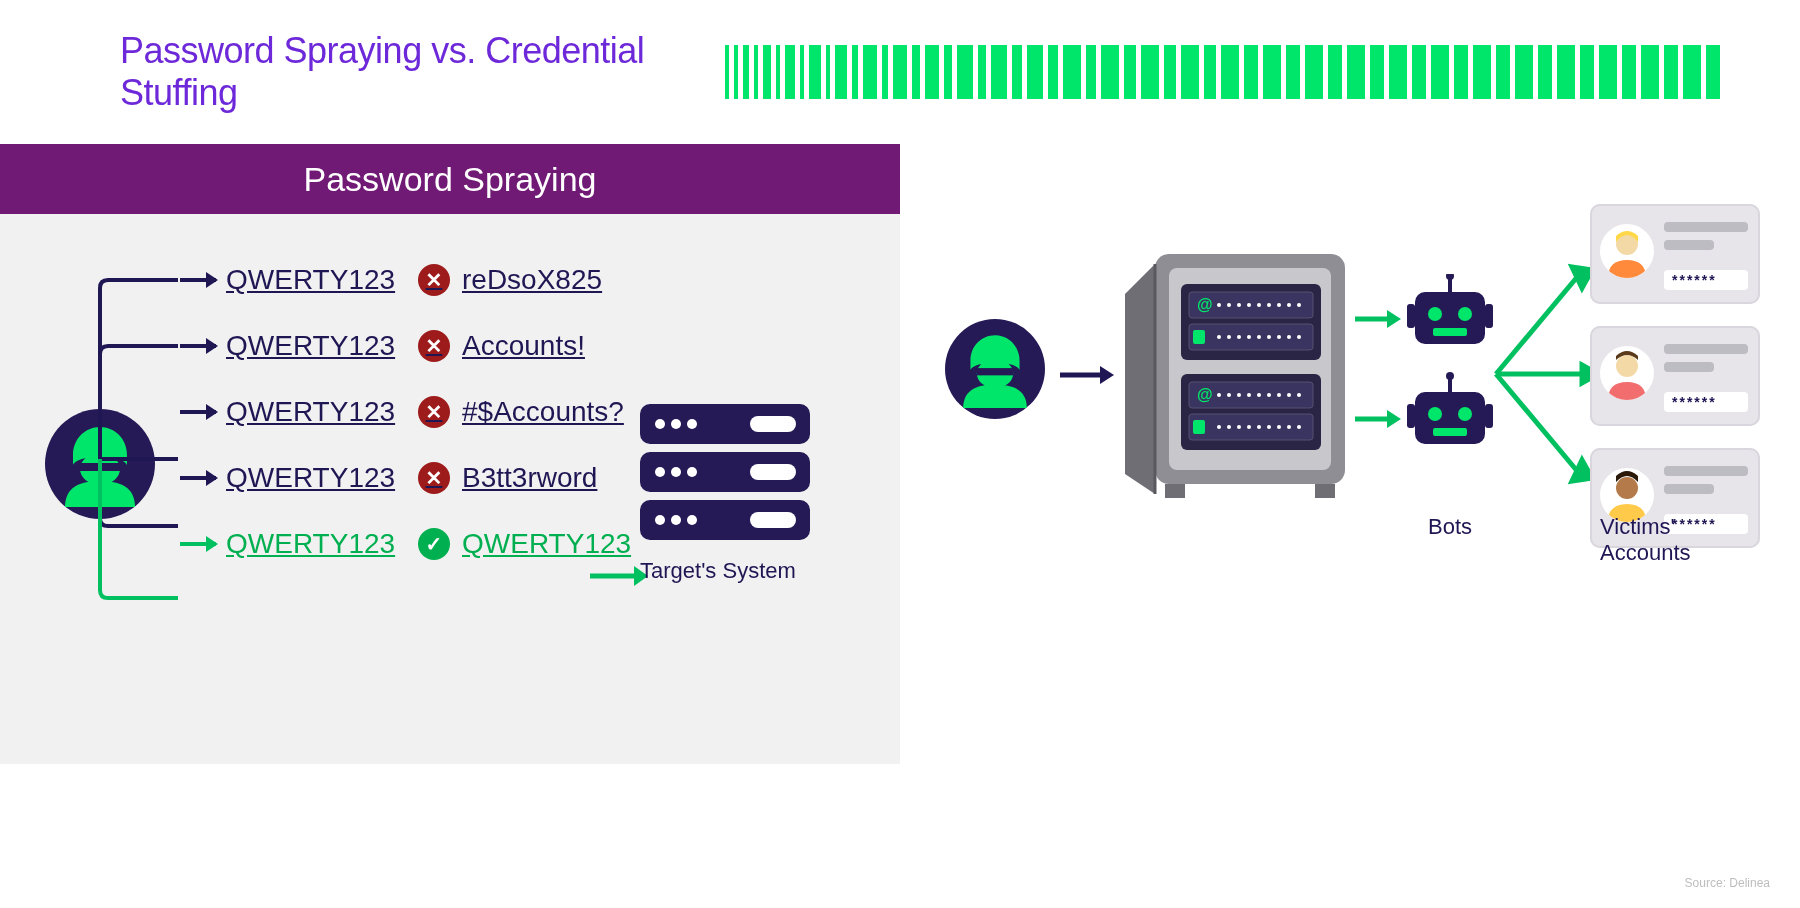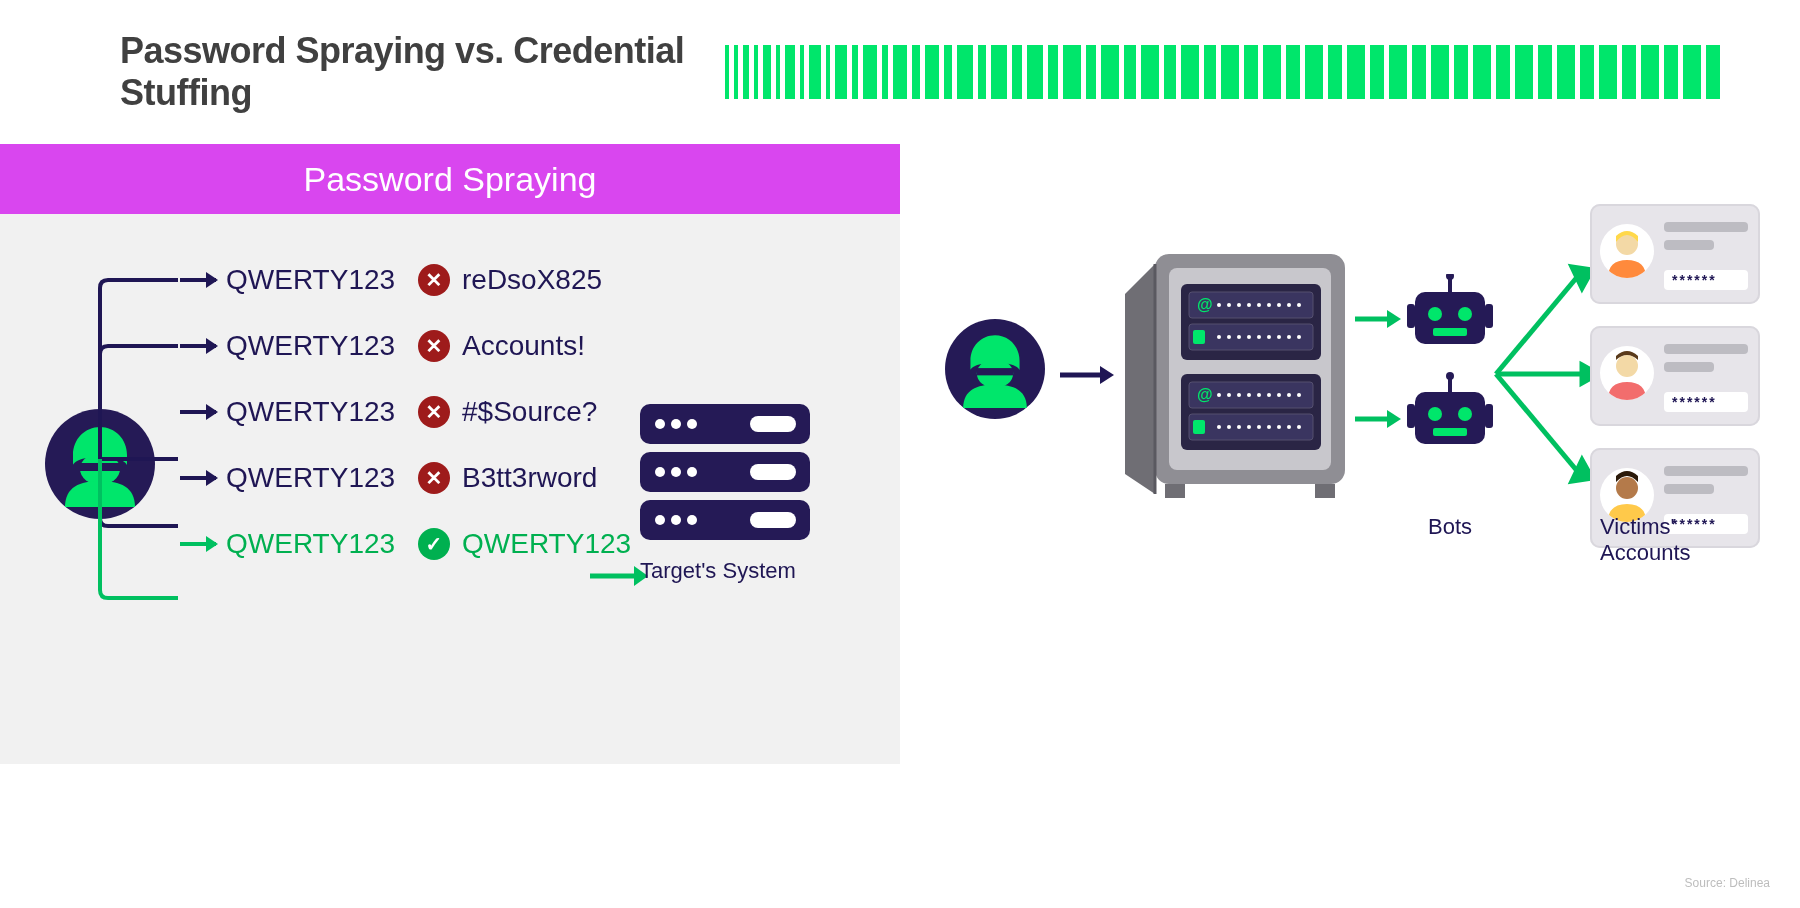--- a/index.html
+++ b/index.html
@@ -11,22 +11,22 @@
     position: relative;
     overflow: hidden;
   }
   .title-area {
     display: flex;
     align-items: center;
     padding: 30px 80px 30px 120px;
   }
   .main-title {
     font-size: 36px;
-    font-weight: 700;
-    color: #404040;
+    font-weight: 400;
+    color: #6d28d9;
     letter-spacing: -0.5px;
   }
   .barcode {
     margin-left: auto;
     display: flex;
     gap: 5px;
     align-items: center;
   }
   .barcode span {
     display: inline-block;
@@ -49,21 +49,21 @@
     position: relative;
   }
   .headerbar {
     height: 70px;
     display: flex;
     align-items: center;
     justify-content: center;
     font-size: 34px;
     font-weight: 500;
   }
-  .headerbar-left { background: #d946ef; color: #fff; }
+  .headerbar-left { background: #701a75; color: #fff; }
   .headerbar-right { background: #00e66b; color: #1f1654; }
 
   
   .ps-body { position: relative; height: 550px; }
   .hacker {
     position: absolute;
     left: 45px;
     top: 195px;
   }
   .attempt-rows {
@@ -71,20 +71,21 @@
     left: 180px;
     top: 50px;
   }
   .attempt-row {
     display: flex;
     align-items: center;
     margin-bottom: 34px;
     font-size: 28px;
     font-weight: 500;
     color: #1f1654;
+    text-decoration: underline;
   }
   .attempt-row.ok { color: #00b050; }
   .arrow-h {
     width: 36px;
     height: 4px;
     background: #1f1654;
     position: relative;
     margin-right: 10px;
   }
   .arrow-h::after {
@@ -254,21 +255,21 @@
           <div class="attempt-row">
             <span class="arrow-h"></span>
             <span class="pw1">QWERTY123</span>
             <span class="status-circle status-x">✕</span>
             <span>Accounts!</span>
           </div>
           <div class="attempt-row">
             <span class="arrow-h"></span>
             <span class="pw1">QWERTY123</span>
             <span class="status-circle status-x">✕</span>
-            <span>#$Source?</span>
+            <span>#$Accounts?</span>
           </div>
           <div class="attempt-row">
             <span class="arrow-h"></span>
             <span class="pw1">QWERTY123</span>
             <span class="status-circle status-x">✕</span>
             <span>B3tt3rword</span>
           </div>
           <div class="attempt-row ok">
             <span class="arrow-h green"></span>
             <span class="pw1">QWERTY123</span>

